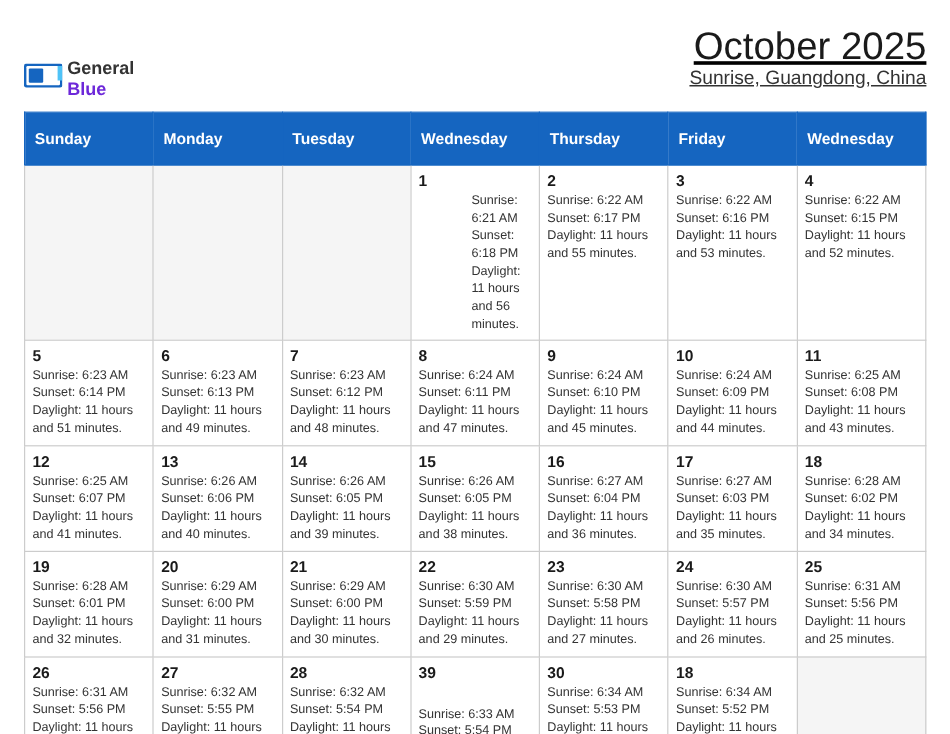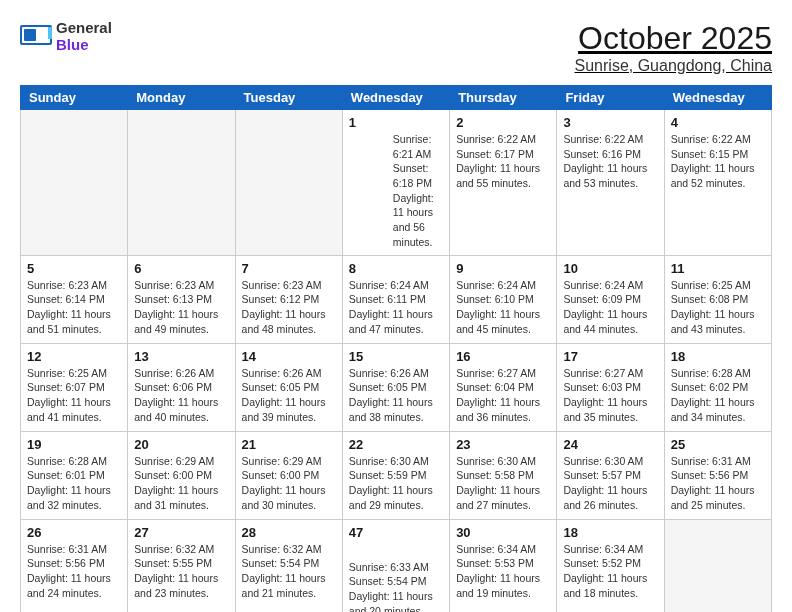--- a/index.html
+++ b/index.html
@@ -16,22 +16,23 @@
       align-items: flex-start;
       margin-bottom: 10px;
     }
     .logo {
       display: flex;
       flex-direction: column;
       align-items: flex-start;
     }
     .logo-row {
       display: flex;
-      align-items: flex-end;
+      align-items: center;
       gap: 4px;
+      margin-top: 30px;
     }
     .title-area {
       text-align: right;
       text-decoration: underline;
     }
     .month-title {
       font-size: 32px;
       font-weight: normal;
       color: #1a1a1a;
     }
@@ -43,21 +44,21 @@
       width: 100%;
       border-collapse: collapse;
       table-layout: fixed;
     }
     th {
       background-color: #1565c0;
       color: #fff;
       font-size: 13px;
       font-weight: bold;
       text-align: left;
-      padding: 4px 8px;
+      padding: 14px 8px;
       border: 1px solid #1565c0;
     }
     td {
       border: 1px solid #ccc;
       vertical-align: top;
       padding: 5px 6px;
       height: 88px;
       background: #fff;
     }
     td.empty {
@@ -323,21 +324,21 @@
 and 23 minutes.</div>
         </td>
         <td>
           <span class="day-num">28</span>
           <div class="day-info" style="white-space: pre-line;">Sunrise: 6:32 AM
 Sunset: 5:54 PM
 Daylight: 11 hours
 and 21 minutes.</div>
         </td>
         <td>
-          <span class="day-num">47</span>
+          <span class="day-num">39</span>
           <div class="day-info" style="white-space: pre-line; margin-top: 20px;">Sunrise: 6:33 AM
 Sunset: 5:54 PM
 Daylight: 11 hours
 and 20 minutes.</div>
         </td>
         <td>
           <span class="day-num">30</span>
           <div class="day-info" style="white-space: pre-line;">Sunrise: 6:34 AM
 Sunset: 5:53 PM
 Daylight: 11 hours

